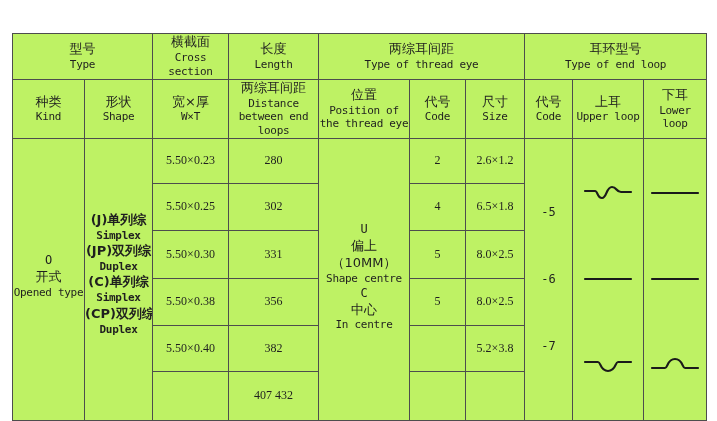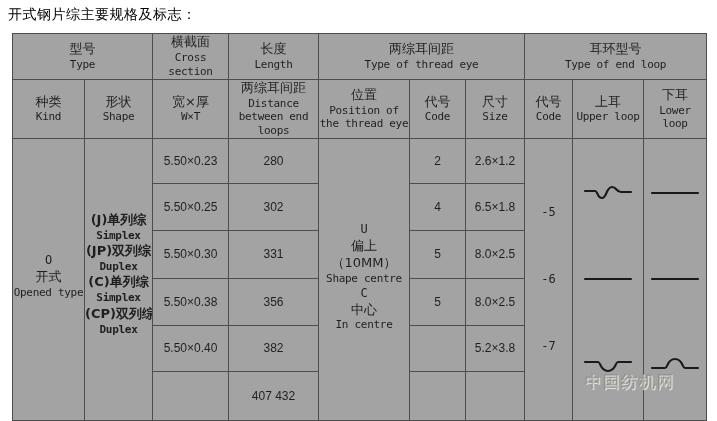--- a/index.html
+++ b/index.html
@@ -1,26 +1,26 @@
 <!DOCTYPE html>
 <html><head>
 <meta charset="utf-8">
 <style>
   html,body { margin:0; padding:0; background:#fff; }
   .page { position:relative; width:717px; height:421px; background:#ffffff;
           font-family:"DejaVu Sans", sans-serif; color:#1f1f1f; overflow:hidden; }
   .title { position:absolute; top:6px; left:8px; font-size:14px; color:#000; letter-spacing:0.5px; }
   table.spec { position:absolute; left:12px; top:33px; width:694px;
                border-collapse:collapse; table-layout:fixed;
-               background:#a3a3a3; border:1px solid #8a8a8a; }
+               background:#bef264; border:1px solid #8a8a8a; }
   table.spec td { border:1px solid #4d4d4d; text-align:center; vertical-align:middle;
                   padding:0; overflow:hidden; }
   .zh  { font-size:13px; line-height:1.3; }
   .en  { font-family:"DejaVu Sans Mono", monospace; font-size:11px; letter-spacing:-0.3px; line-height:1.3; }
-  .num { font-family:Liberation Sans, sans-serif; font-size:12px; }
+  .num { font-family:Liberation Serif, serif; font-size:12px; }
   tr.h2 td .zh { line-height:1.25; }
   tr.h2 td .en { line-height:1.25; }
   td.vtop { vertical-align:top;font-weight:bold; }
   .stack div { white-space:nowrap; }
   .stack.kind     { line-height:31px; margin-top:-6px; }
   .stack.shape    { line-height:33px; margin-top:-10px; }
   .stack.pos      { line-height:33px; margin-top:-4px; }
   .stack.loopcode { line-height:67px; font-family:"DejaVu Sans Mono", monospace; font-size:12px; }
   .symstack { display:flex; flex-direction:column; align-items:center; gap:66px; }
   .symstack svg { display:block; }
@@ -28,21 +28,20 @@
   .watermark { position:absolute; left:550px; top:371px; width:160px; text-align:center;
                color:rgba(122,122,108,0.45); font-weight:bold;
                text-shadow:1px 1px 0 rgba(255,255,255,0.65); pointer-events:none; }
   .wm1 { font-size:21px; font-style:italic; letter-spacing:1px; line-height:1.0; }
   .wm2 { font-size:16px; letter-spacing:2px; margin-top:3px; line-height:1.0; }
 </style>
 </head>
 <body>
 
 <div class="page">
-  <div class="title">开式钢片综主要规格及标志：</div>
 
   <table class="spec">
     <colgroup>
       <col style="width:72px">
         <col style="width:68px">
         <col style="width:76px">
         <col style="width:90px">
       <col style="width:91px">
         <col style="width:56px">
         <col style="width:59px">
@@ -215,15 +214,14 @@
     <tr style="height:49px">
       <td class="num"></td>
       <td class="num">407 432</td>
       <td class="num"></td>
       <td class="num"></td>
     </tr>
   </tbody>
     </table>
 
   <div class="watermark">
-    <div class="wm2">中国纺机网</div>
   </div>
 </div>
 
 </body></html>

